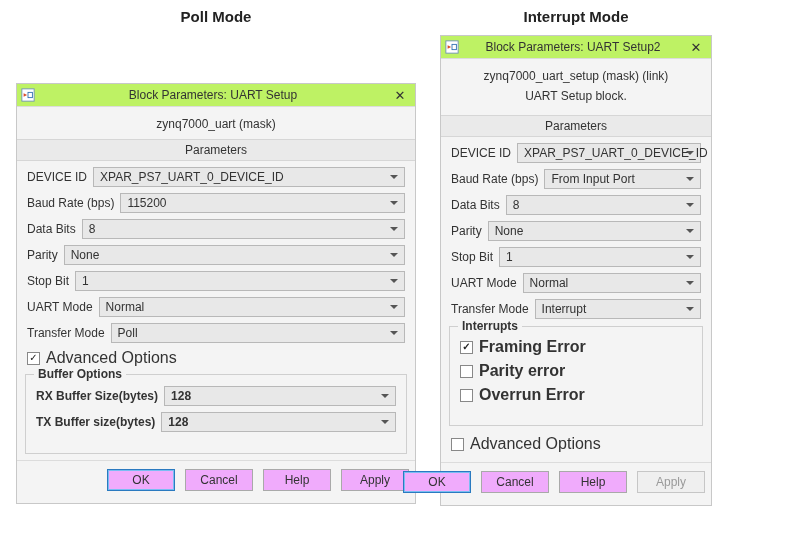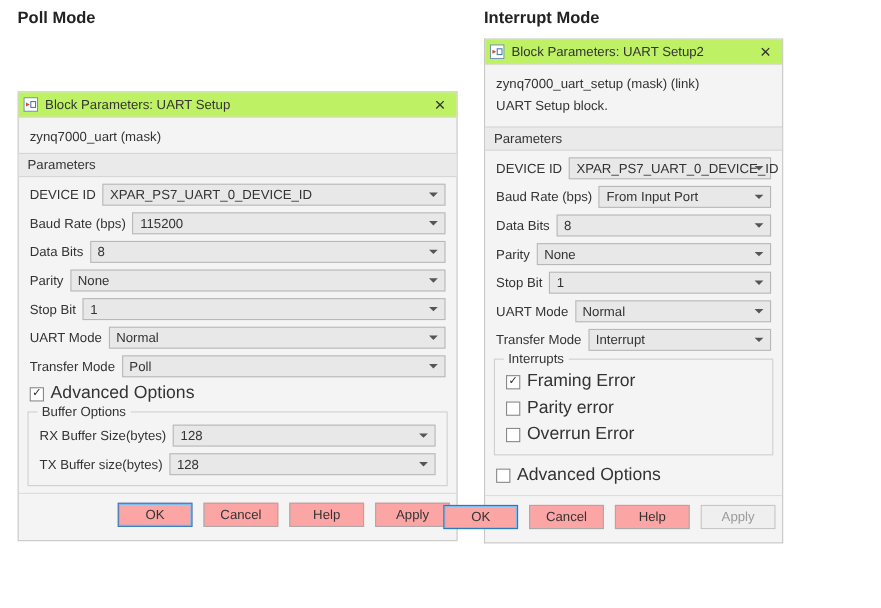--- a/index.html
+++ b/index.html
@@ -5,21 +5,21 @@
   * { box-sizing: border-box; }
   body {
     margin: 0;
     padding: 8px 16px;
     font-family: "Segoe UI", Tahoma, sans-serif;
     font-size: 12px;
     background: #fff;
     color: #333;
     width: 801px;
   }
-  .columns { display: flex; gap: 24px; }
+  .columns { display: flex; gap: 24px; text-align: center; }
   .col { flex: 0 0 auto; }
   .col-left { width: 400px; }
   .col-right { width: 272px; }
   .mode-title {
     font-weight: 700;
     font-size: 15px;
     color: #222;
     margin: 0 0 10px 0;
   }
   .spacer-poll { height: 48px; }
@@ -97,22 +97,23 @@
     border: 1px solid #888;
     background: #fff;
     display: flex; align-items: center; justify-content: center;
     font-size: 10px; line-height: 1;
     color: #222;
   }
   .chk.checked::after { content: "✓"; }
   .fieldset {
     border: 1px solid #cfcfcf;
     margin: 4px 0 6px 0;
-    padding: 8px 8px 6px 8px;
+    padding: 8px 8px 18px 8px;
     position: relative;
+    font-weight: bold;
   }
   .fieldset-legend {
     position: absolute;
     top: -8px;
     left: 8px;
     background: #f4f4f4;
     padding: 0 4px;
     font-size: 12px;
   }
   .button-row {
@@ -120,21 +121,21 @@
     justify-content: flex-end;
     gap: 10px;
     padding: 8px 6px 6px 6px;
     border-top: 1px solid #dcdcdc;
     margin: 6px -8px 0 -8px;
   }
   .btn {
     min-width: 68px;
     height: 22px;
     border: 1px solid #a9a9a9;
-    background: #fca5a5;
+    background: #f0abfc;
     display: flex;
     align-items: center;
     justify-content: center;
     font-size: 12px;
   }
   .btn.default { border: 1px solid #2a7ac0; box-shadow: inset 0 0 0 1px #7abdf2; }
   .btn.disabled { color: #9a9a9a; border-color: #c6c6c6; background: #efefef; }
 </style>
 </head>
 <body>

